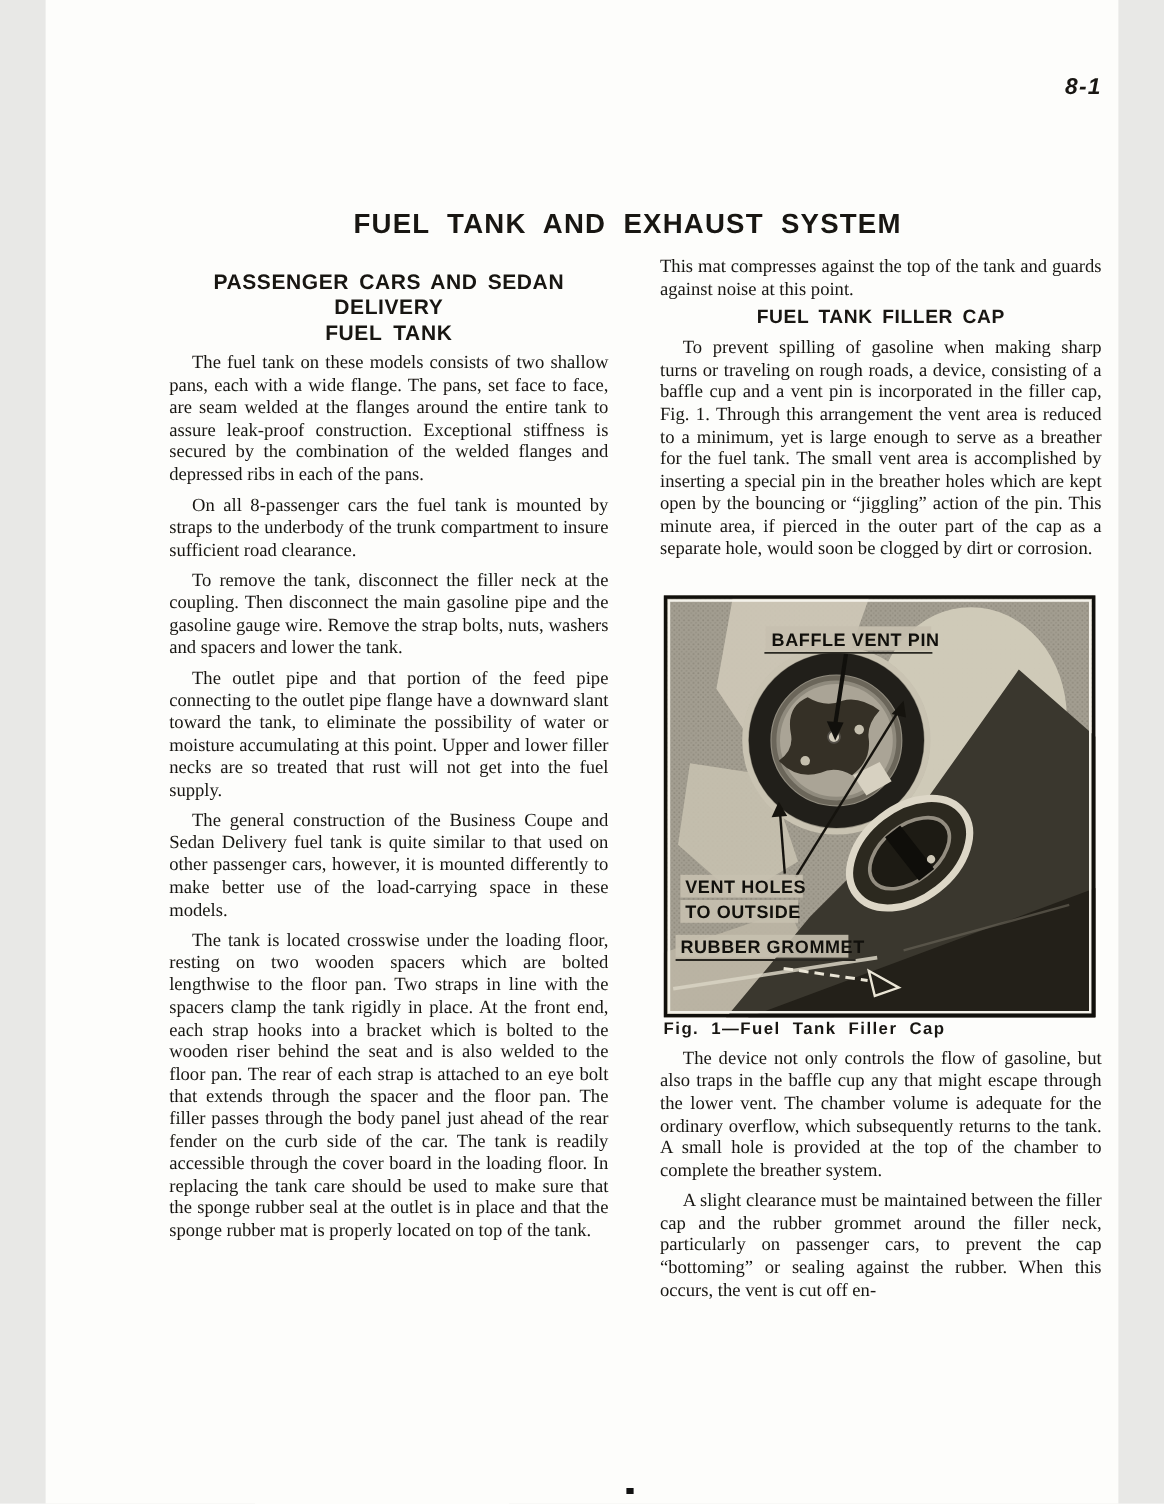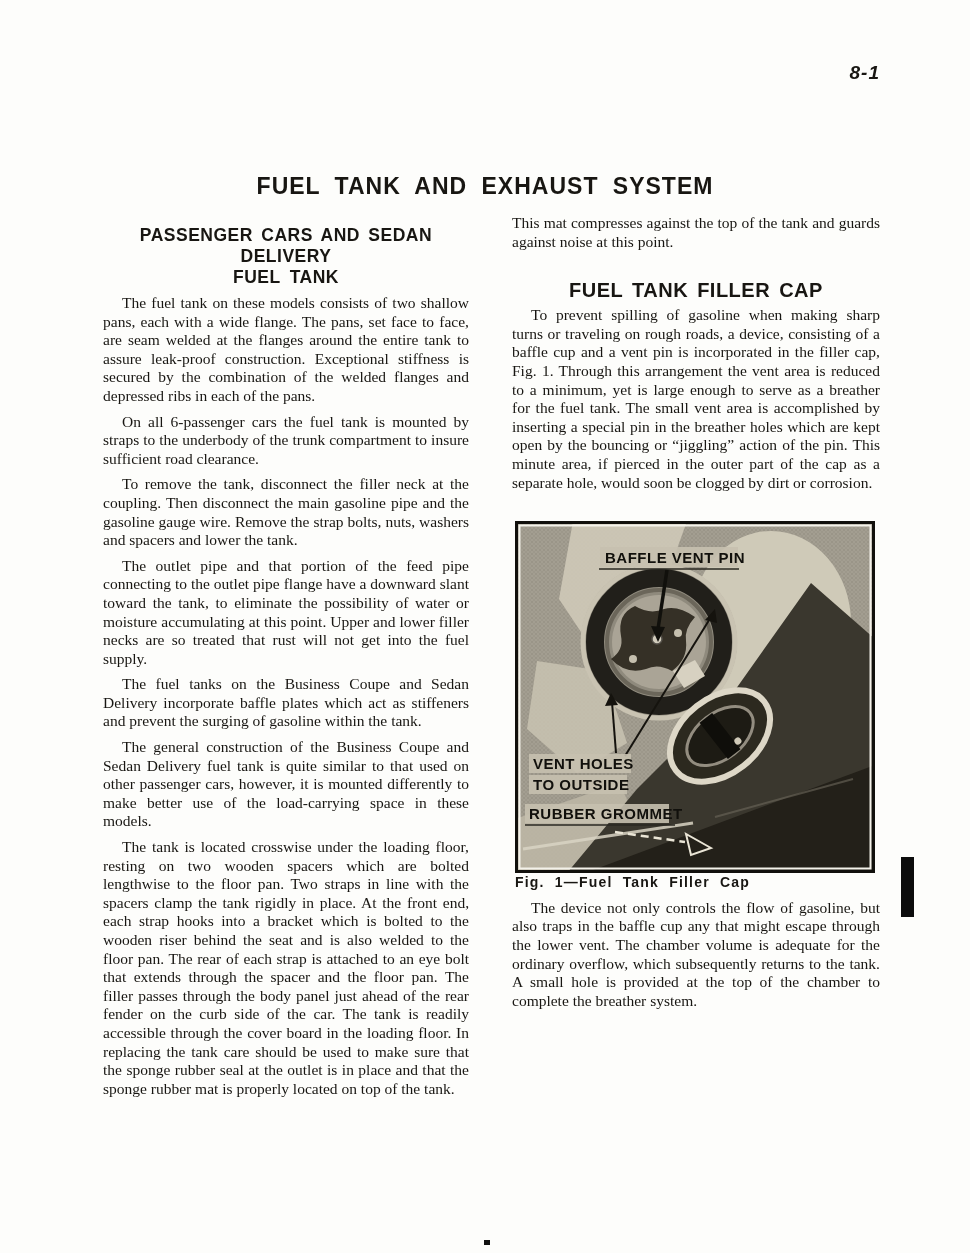--- a/index.html
+++ b/index.html
@@ -1,19 +1,19 @@
 <!DOCTYPE html>
 <html><head>
 <meta charset="utf-8">
 <style>
   html,body{margin:0;padding:0;}
   body{background:#e8e8e6;}
   .page{
     position:relative;
-    width:970px;height:1253px;
+    width:894px;height:1253px;
     margin:0 auto;
     background:#fdfdfb;
     font-family:"Liberation Serif",serif;
     color:#181612;
     overflow:hidden;
   }
   .page-number{
     position:absolute;top:62px;left:790px;width:90px;
     text-align:right;
     font-family:"Liberation Sans",sans-serif;
@@ -39,21 +39,21 @@
   .col p.no-indent{text-indent:0;padding-top:0;}
   .col-left{left:103px;top:212px;width:366px;}
   .col-right{left:512px;top:214px;width:368px;}
   .col-head{
     font-family:"Liberation Sans",sans-serif;
     font-weight:bold;text-align:center;text-indent:0;
     letter-spacing:.5px;
   }
   .h-fuel-tank{font-size:17.5px;line-height:20px;word-spacing:4px;}
   .h-passenger{font-size:17.5px;line-height:21px;margin:13px auto 0 auto;width:310px;word-spacing:3px;}
-  .h-filler-cap{font-size:20px;line-height:18px;margin-top:30px;word-spacing:3px;}
+  .h-filler-cap{font-size:16px;line-height:18px;margin-top:5px;word-spacing:3px;}
   .para-after-head{margin-top:5px;}
   .figure-block{margin-top:29px;margin-left:3px;width:360px;}
   .figure-frame{display:block;}
   .figure-caption{
     margin-top:0;width:360px;margin-left:3px;
     text-align:left;
     font-family:"Liberation Sans",sans-serif;
     font-weight:bold;font-size:14px;
     letter-spacing:1.2px;word-spacing:5px;
   }
@@ -67,24 +67,23 @@
 <div class="page">
 
   <div class="page-number">8-1</div>
 
   <div class="section-subtitle">FUEL TANK AND EXHAUST SYSTEM</div>
 
   <div class="col col-left">
     <div class="col-head h-passenger">PASSENGER CARS AND SEDAN DELIVERY</div>
     <div class="col-head h-fuel-tank">FUEL TANK</div>
     <p class="para-after-head">The fuel tank on these models consists of two shallow pans, each with a wide flange. The pans, set face to face, are seam welded at the flanges around the entire tank to assure leak-proof construction. Exceptional stiffness is secured by the combination of the welded flanges and depressed ribs in each of the pans.</p>
-    <p>On all 6-passenger cars the fuel tank is mounted by straps to the underbody of the trunk compartment to insure sufficient road clearance.</p>
+    <p>On all 8-passenger cars the fuel tank is mounted by straps to the underbody of the trunk compartment to insure sufficient road clearance.</p>
     <p>To remove the tank, disconnect the filler neck at the coupling. Then disconnect the main gasoline pipe and the gasoline gauge wire. Remove the strap bolts, nuts, washers and spacers and lower the tank.</p>
     <p>The outlet pipe and that portion of the feed pipe connecting to the outlet pipe flange have a downward slant toward the tank, to eliminate the possibility of water or moisture accumulating at this point. Upper and lower filler necks are so treated that rust will not get into the fuel supply.</p>
-    <p>The fuel tanks on the Business Coupe and Sedan Delivery incorporate baffle plates which act as stiffeners and prevent the surging of gasoline within the tank.</p>
     <p>The general construction of the Business Coupe and Sedan Delivery fuel tank is quite similar to that used on other passenger cars, however, it is mounted differently to make better use of the load-carrying space in these models.</p>
     <p>The tank is located crosswise under the loading floor, resting on two wooden spacers which are bolted lengthwise to the floor pan. Two straps in line with the spacers clamp the tank rigidly in place. At the front end, each strap hooks into a bracket which is bolted to the wooden riser behind the seat and is also welded to the floor pan. The rear of each strap is attached to an eye bolt that extends through the spacer and the floor pan. The filler passes through the body panel just ahead of the rear fender on the curb side of the car. The tank is readily accessible through the cover board in the loading floor. In replacing the tank care should be used to make sure that the sponge rubber seal at the outlet is in place and that the sponge rubber mat is properly located on top of the tank.</p>
   </div>
 
   <div class="col col-right">
     <p class="no-indent">This mat compresses against the top of the tank and guards against noise at this point.</p>
     <div class="col-head h-filler-cap">FUEL TANK FILLER CAP</div>
     <p class="para-after-head">To prevent spilling of gasoline when making sharp turns or traveling on rough roads, a device, consisting of a baffle cup and a vent pin is incorporated in the filler cap, Fig. 1. Through this arrangement the vent area is reduced to a minimum, yet is large enough to serve as a breather for the fuel tank. The small vent area is accomplished by inserting a special pin in the breather holes which are kept open by the bouncing or “jiggling” action of the pin. This minute area, if pierced in the outer part of the cap as a separate hole, would soon be clogged by dirt or corrosion.</p>
 
     <div class="figure-block">
@@ -165,18 +164,19 @@
         </g>
 
         <rect x="4.5" y="4.5" width="351" height="343" fill="none" stroke="#f4f2ea" stroke-width="2"></rect>
         <rect x="1.5" y="1.5" width="357" height="349" fill="none" stroke="#11100c" stroke-width="3"></rect>
       </svg>
     </div>
 
     <div class="figure-caption">Fig. 1—Fuel Tank Filler Cap</div>
 
     <p class="para-after-fig">The device not only controls the flow of gasoline, but also traps in the baffle cup any that might escape through the lower vent. The chamber volume is adequate for the ordinary overflow, which subsequently returns to the tank. A small hole is provided at the top of the chamber to complete the breather system.</p>
+    <p>A slight clearance must be maintained between the filler cap and the rubber grommet around the filler neck, particularly on passenger cars, to prevent the cap “bottoming” or sealing against the rubber. When this occurs, the vent is cut off en-</p>
   </div>
 
   <div class="revision-bar"></div>
   <div class="footer-dot"></div>
 
 </div>
 
 </body></html>

